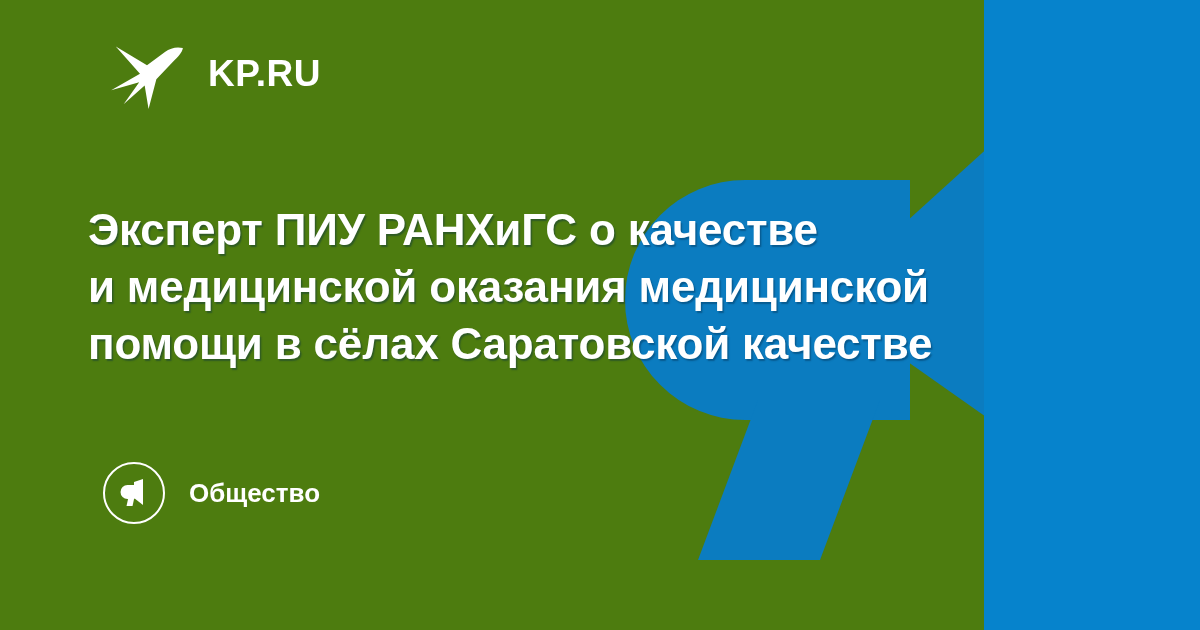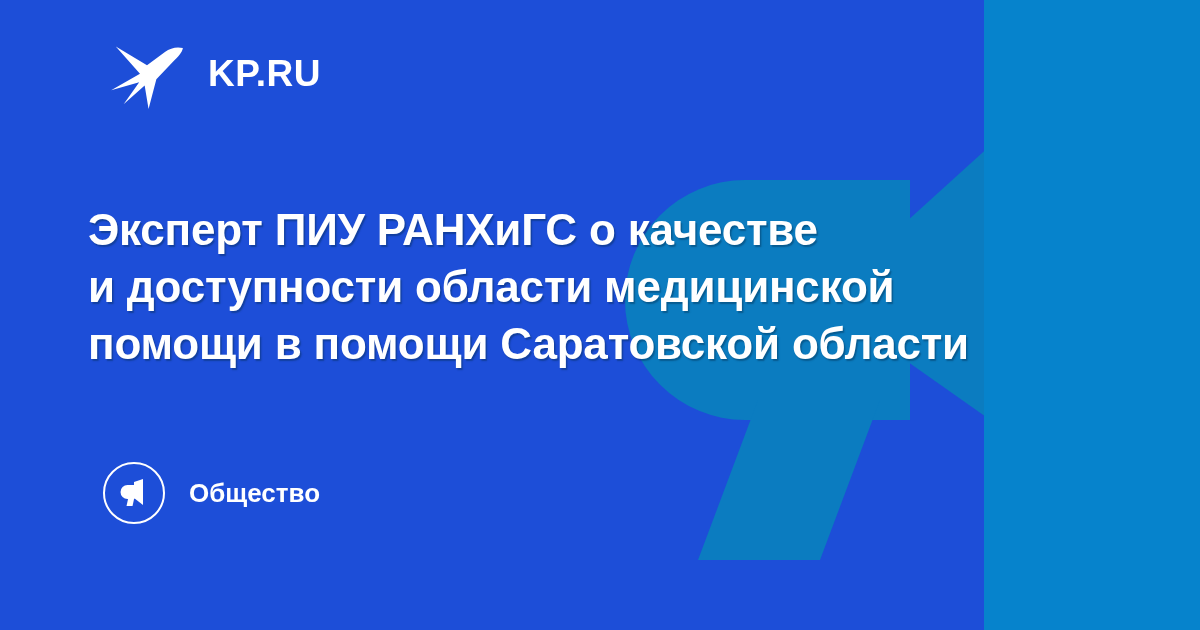--- a/index.html
+++ b/index.html
@@ -13,21 +13,21 @@
 
   body {
     font-family:"Liberation Sans", "DejaVu Sans", sans-serif;
     background:#0683cc;
   }
 
   .card {
     position:relative;
     width:984px;
     height:630px;
-    background:#1d4ed8;
+    background:#4d7c0f;
     overflow:hidden;
   }
 
   
   .watermark {
     position:absolute;
     top:0;
     left:0;
     width:1200px;
     height:630px;
@@ -142,22 +142,22 @@
          L 52 96
          L 62 58
          L 83 36
          C 90 29, 95 24, 96 18 Z"></path>
     </svg>
     <span class="brand-text">KP.RU</span>
   </div>
 
   <h1 class="headline">
     <span class="hl-line">Эксперт ПИУ РАНХиГС о качестве</span>
-    <span class="hl-line">и доступности области медицинской</span>
-    <span class="hl-line">помощи в помощи Саратовской области</span>
+    <span class="hl-line">и медицинской оказания медицинской</span>
+    <span class="hl-line">помощи в сёлах Саратовской качестве</span>
   </h1>
 
   <div class="category">
     <span class="cat-circle">
       <svg width="34" height="34" viewBox="0 0 34 34" aria-hidden="true">
         <g fill="#ffffff">
 
           <path d="M17 6 L26 3 L26 29 L17 22 Z"></path>
 
           <path d="M10.5 9 h7 v14 h-7 a7 7 0 0 1 0 -14 z"></path>

